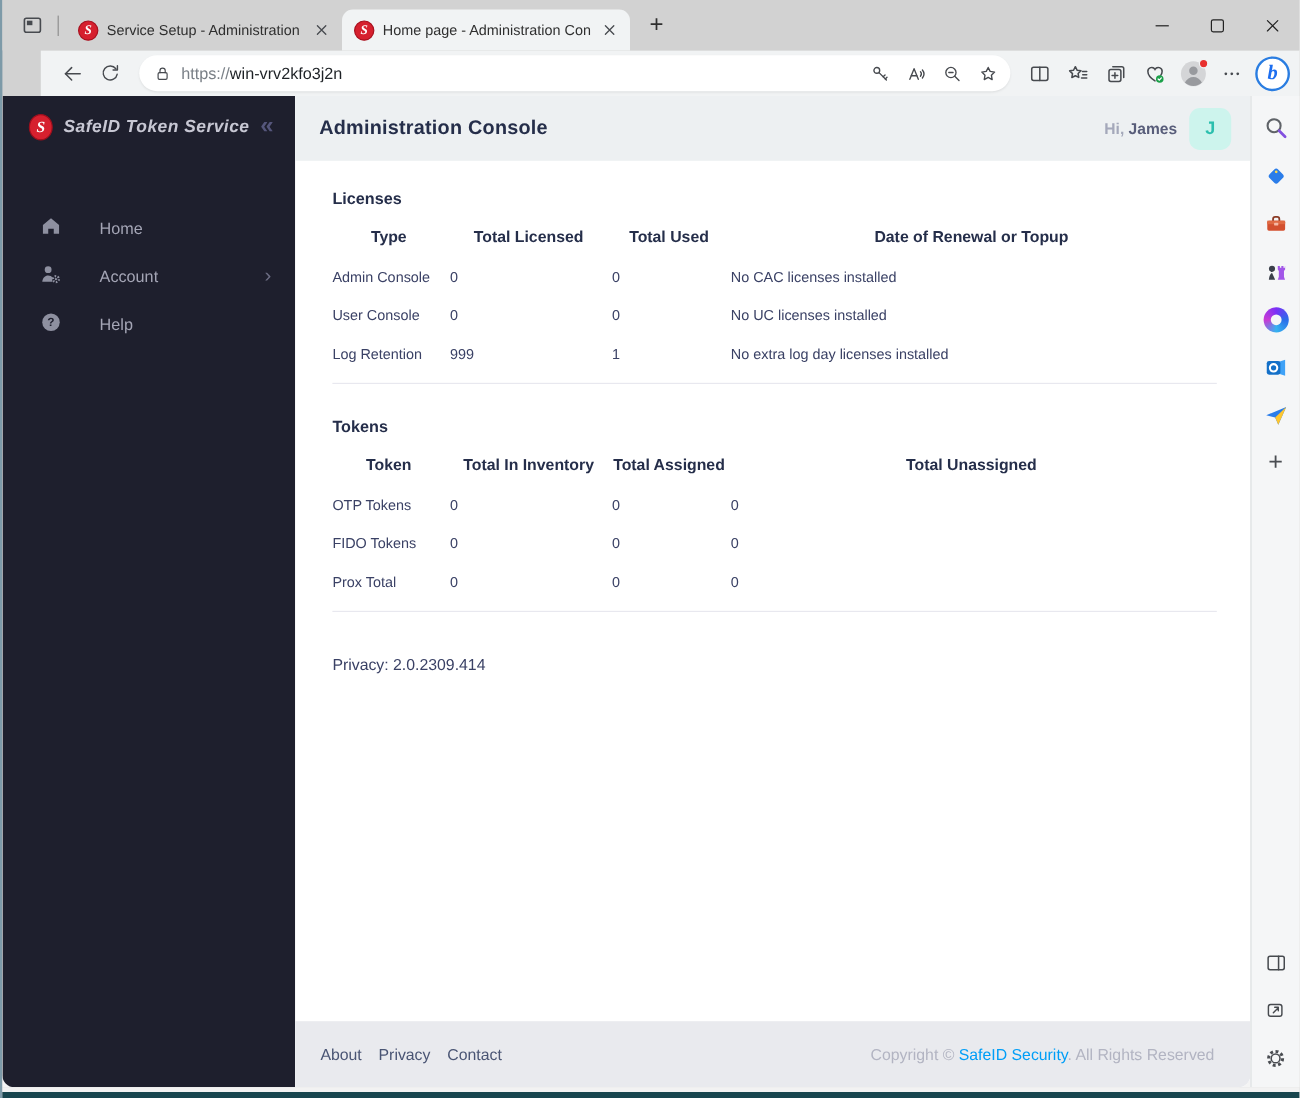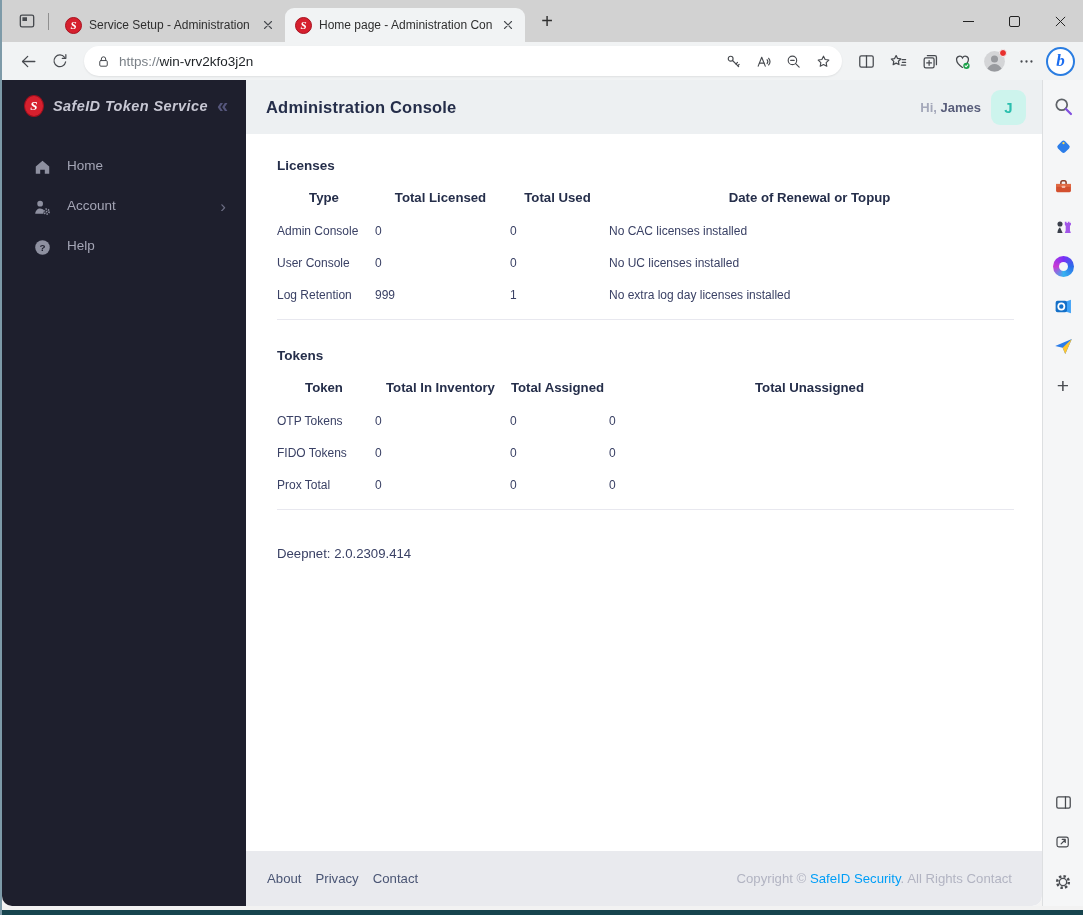--- a/index.html
+++ b/index.html
@@ -16,21 +16,21 @@
   .tab .tab-title { flex:1; font-size:12px; white-space:nowrap; overflow:hidden; color:#2f2f2f; }
   .tab .tab-close { width:18px; height:18px; display:flex; align-items:center; justify-content:center; border-radius:4px; flex:0 0 auto; }
   .favicon { width:17px; height:17px; border-radius:50%; background:#d6202e; border:1px solid #a8111f; color:#fff; font-weight:bold; font-style:italic; font-size:11px; display:flex; align-items:center; justify-content:center; font-family:"Liberation Serif", serif; flex:0 0 auto; }
   .newtab-btn { width:28px; height:28px; margin:0 0 7px 8px; display:flex; align-items:center; justify-content:center; border-radius:6px; }
   .win-controls { position:absolute; right:0; top:0; height:42px; display:flex; }
   .win-btn { width:46px; height:42px; display:flex; align-items:center; justify-content:center; }
   .min-glyph { width:11px; height:0; border-top:1.4px solid #222; display:block; }
   .max-glyph { width:11px; height:11px; border:1.3px solid #222; border-radius:2px; display:block; }
 
   
-  .toolbar { height:38px; background:#f1f3f4; display:flex; align-items:center; padding:0 8px 0 10px; flex:0 0 auto; }
+  .toolbar { height:38px; background:#f1f3f4; display:flex; align-items:center; padding:0 8px 0 10px; flex:0 0 auto;margin-left:32px; }
   .tb-btn { width:32px; height:32px; border-radius:6px; display:flex; align-items:center; justify-content:center; flex:0 0 auto; }
   .addressbar { flex:1; height:30px; background:#ffffff; border-radius:15px; margin:0 8px; display:flex; align-items:center; padding:0 4px 0 12px; box-shadow:0 1px 2px rgba(0,0,0,.08); min-width:0; }
   .url { flex:1; font-size:13.5px; white-space:nowrap; overflow:hidden; margin-left:8px; }
   .url .scheme { color:#7a8087; }
   .url .host { color:#1d2125; }
   .pill-btn { width:30px; height:28px; border-radius:6px; display:flex; align-items:center; justify-content:center; flex:0 0 auto; }
   .avatar-btn { position:relative; }
   .notif-dot { position:absolute; top:4px; right:3px; width:8px; height:8px; border-radius:50%; background:#e8302e; border:1.5px solid #f1f3f4; }
   .copilot { width:29px; height:29px; border-radius:50%; background:#fff; border:2px solid #2a7de1; color:#1d6ef0; font-weight:bold; font-style:italic; font-size:17px; display:flex; align-items:center; justify-content:center; margin-left:4px; font-family:"Liberation Serif", serif; }
 
@@ -38,21 +38,21 @@
   .main-row { flex:1; display:flex; background:#f4f4f4; min-height:0; }
   .viewport { width:1040px; display:flex; border-radius:0 0 10px 10px; overflow:hidden; background:#fff; }
 
   
   .sidebar { width:244px; background:#1e1f2d; flex:0 0 auto; display:flex; flex-direction:column; }
   .brand { height:52px; display:flex; align-items:center; padding:0 18px 0 22px; gap:9px; }
   .brand-logo { width:22px; height:22px; border-radius:50%; background:#d6202e; border:1px solid #9c0f1d; color:#fff; font-weight:bold; font-style:italic; font-size:13px; display:flex; align-items:center; justify-content:center; font-family:"Liberation Serif", serif; }
   .brand-name { flex:1; color:#c7c7d3; font-size:14.5px; font-weight:bold; font-style:italic; letter-spacing:.4px; white-space:nowrap; }
   .brand-collapse { color:#55567b; font-size:20px; font-weight:bold; line-height:1; padding-bottom:3px; }
   .nav { margin-top:26px; }
-  .nav-item { height:40px; display:flex; align-items:flex-start; padding:0 20px 0 31px; gap:15px; color:#a4a5b5; font-size:13.5px; }
+  .nav-item { height:40px; display:flex; align-items:flex-end; padding:0 20px 0 31px; gap:31px; color:#a4a5b5; font-size:13.5px; }
   .nav-item .nav-chevron { margin-left:auto; color:#6d6e84; font-size:17px; line-height:1; }
   .nav-ic { width:19px; height:19px; flex:0 0 auto; }
 
   
   .page { flex:1; display:flex; flex-direction:column; background:#fff; min-width:0; }
   .page-header { height:54px; background:#edf0f2; display:flex; align-items:center; padding:0 16px 0 20px; flex:0 0 auto; }
   .page-title { font-size:16.5px; font-weight:bold; color:#252e4a; letter-spacing:.2px; }
   .header-right { margin-left:auto; display:flex; align-items:center; gap:10px; }
   .greeting { font-size:13px; }
   .greeting .hi { color:#a4a8ba; font-weight:bold; }
@@ -358,30 +358,30 @@
                   <td>Prox Total</td>
                   <td>0</td>
                   <td>0</td>
                   <td>0</td>
                 </tr>
               </tbody>
             </table>
             <div class="rule"></div>
           </section>
 
-          <div class="version">Deepnet: 2.0.2309.414</div>
+          <div class="version">Privacy: 2.0.2309.414</div>
         </main>
 
         <footer class="page-footer">
           <div class="footer-links">
             <a class="footer-link">About</a>
             <a class="footer-link">Privacy</a>
             <a class="footer-link">Contact</a>
           </div>
-          <div class="copyright"><span>Copyright © </span><a class="c-link">SafeID Security</a><span>. All Rights Contact</span></div>
+          <div class="copyright"><span>Copyright © </span><a class="c-link">SafeID Security</a><span>. All Rights Reserved</span></div>
         </footer>
       </div>
     </div>
 
     <div class="edge-rail">
       <div class="rail-btn">
         <svg width="21" height="21" viewBox="0 0 24 24" style="display:block">
           <circle cx="10" cy="10" r="6.2" fill="none" stroke="#5f6368" stroke-width="2"></circle>
           <path d="M14.8 14.8L20.5 20.5" stroke="#8250df" stroke-width="2.6" stroke-linecap="round"></path>
         </svg>

